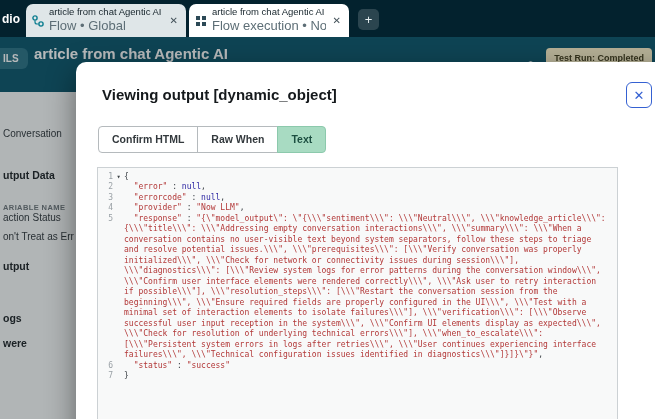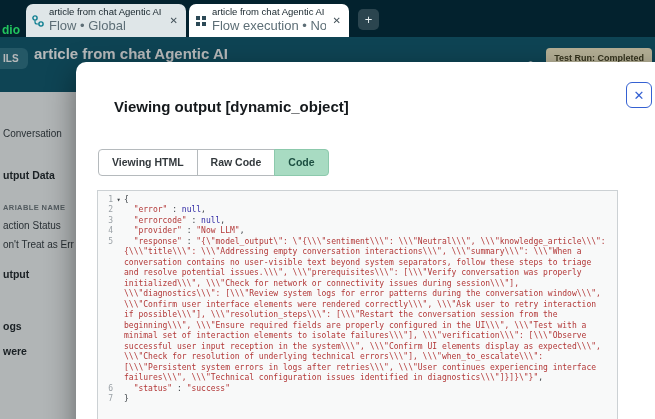--- a/index.html
+++ b/index.html
@@ -5,21 +5,21 @@
   * { box-sizing: border-box; }
   html,body { margin:0; padding:0; }
   body {
     width:655px; height:419px; overflow:hidden; position:relative;
     background:#eef1f2; font-family:"Liberation Sans", sans-serif;
   }
 
   
   .tabbar { position:absolute; top:0; left:0; right:0; height:37px;
     background:#03222e; display:flex; align-items:flex-end; z-index:1; }
-  .logo { color:#22c55e; font-size:12px; font-weight:700; padding:0 6px 0 2px; }
+  .logo { color:#ffffff; font-size:12px; font-weight:700; padding:0 6px 11px 2px; }
   .tabs { display:flex; height:33px; }
   .tab { width:160px; display:flex; align-items:center; gap:5px; padding:0 6px;
     border-radius:7px 7px 0 0; cursor:default; }
   .tab.t0 { background:#dfe6e8; margin-right:3px; }
   .tab.t1 { background:#ffffff; }
   .tab-icon { flex:none; display:flex; }
   .tab-titles { flex:1; min-width:0; display:flex; flex-direction:column; line-height:1.25; }
   .tab-title { font-size:9.5px; color:#16242b; white-space:nowrap; overflow:hidden; }
   .tab-sub { font-size:13px; color:#5d6e76; white-space:nowrap; overflow:hidden; }
   .tab-close { flex:none; font-size:10px; color:#44525a; padding:2px; }
@@ -43,34 +43,34 @@
 
   
   .content { position:absolute; top:92px; left:0; right:0; bottom:0; background:#f7f9f9; z-index:1; }
   .sidebar { position:absolute; top:0; left:0; width:90px; display:flex; flex-direction:column; }
   .sb-item { padding-left:3px; color:#333b40; font-size:10px; white-space:nowrap; }
   .sb-bold { font-weight:700; font-size:10.5px; color:#21282c; }
   .sb-caps { font-size:7.5px; font-weight:600; color:#70797e; letter-spacing:.4px; }
   .sb-item:nth-child(1){margin-top:36px;}
   .sb-item:nth-child(2){margin-top:30px;}
   .sb-item:nth-child(3){margin-top:22px;}
-  .sb-item:nth-child(4){margin-top:8px;}
+  .sb-item:nth-child(4){}
   .sb-item:nth-child(5){margin-top:8px;}
   .sb-item:nth-child(6){margin-top:18px;}
   .sb-item:nth-child(7){margin-top:40px;}
   .sb-item:nth-child(8){margin-top:13px;}
 
   
   .overlay { position:absolute; top:37px; left:0; right:0; bottom:0;
     background:rgba(15,22,26,.3); z-index:5; }
   .modal { position:absolute; left:76px; top:62px; width:600px; height:520px;
     background:#fff; border-radius:10px; box-shadow:0 10px 30px rgba(0,0,0,.45); z-index:10; }
   .modal-head { display:flex; justify-content:space-between; align-items:flex-start;
     padding:20px 24px 8px 22px; }
-  .modal-title { margin:16px; font-size:15px; font-weight:700; color:#15191c; }
+  .modal-title { margin:4px; font-size:15px; font-weight:700; color:#15191c; }
   .close-btn { width:26px; height:26px; border:1.5px solid #3561d2; border-radius:6px;
     background:#fff; color:#3561d2; font-size:13px; line-height:1; padding:0; }
 
   .seg { display:flex; padding:10px 22px 14px; }
   .seg-btn { font-size:10.5px; font-weight:700; color:#33393d; background:#fff;
     border:1px solid #b5babd; padding:6px 13px; margin-left:-1px; line-height:1.2; }
   .seg-btn:first-child { border-radius:4px 0 0 4px; margin-left:0; }
   .seg-btn:last-child { border-radius:0 4px 4px 0; }
   .seg-btn.active { background:#a8dbc2; border-color:#8cc9ac; color:#1c4f41; position:relative; }
 
@@ -153,23 +153,23 @@
 <div class="overlay"></div>
 
 <div class="modal">
   <div class="modal-head">
     <h1 class="modal-title">Viewing output [dynamic_object]</h1>
     <button class="close-btn">
       <span>✕</span>
     </button>
   </div>
   <div class="seg" id="segTabs">
-      <button class="seg-btn">Viewing HTML</button>
-      <button class="seg-btn">Raw Code</button>
-      <button class="seg-btn active">Code</button>
+      <button class="seg-btn">Confirm HTML</button>
+      <button class="seg-btn">Raw When</button>
+      <button class="seg-btn active">Text</button>
     </div>
   <div class="codebox" id="codeBox">
       <div class="code-line">
         <span class="gut">1</span>
         <span class="fold">▾</span>
         <span class="code-content"><span class="tok-plain">{</span></span>
       </div>
       <div class="code-line">
         <span class="gut">2</span>
         <span class="fold"></span>

